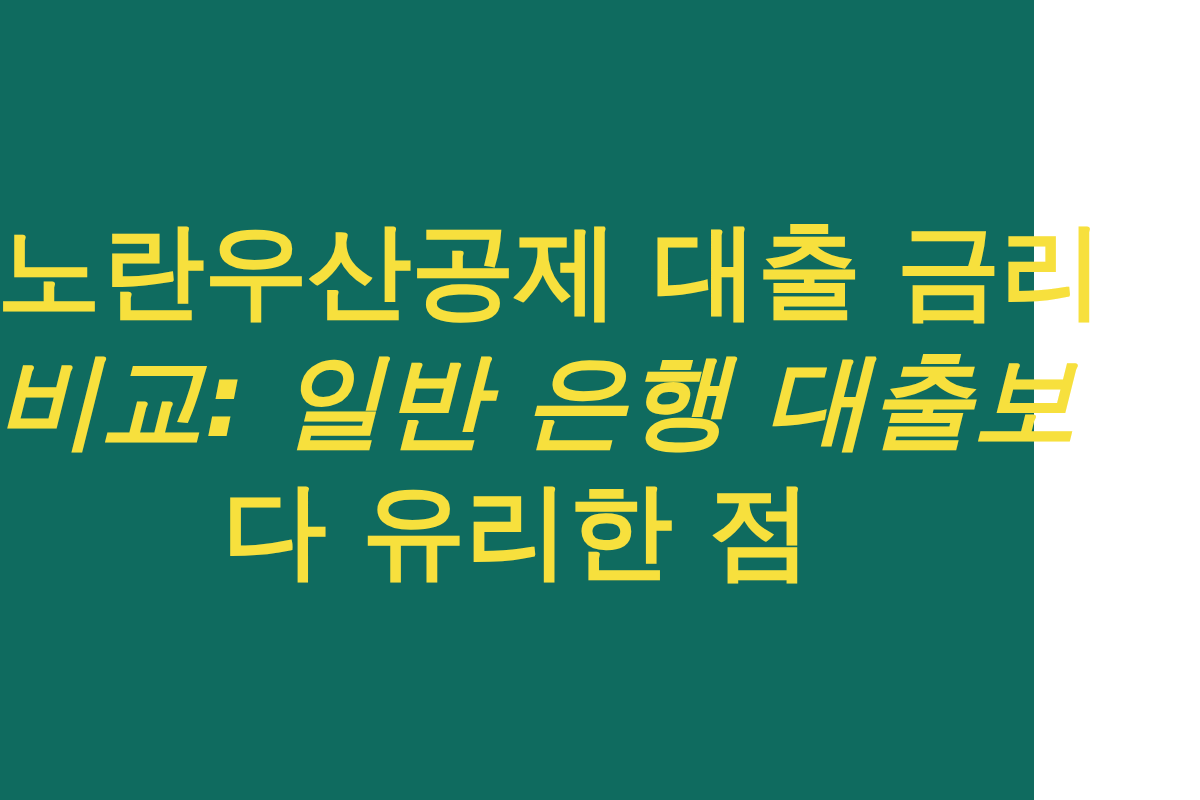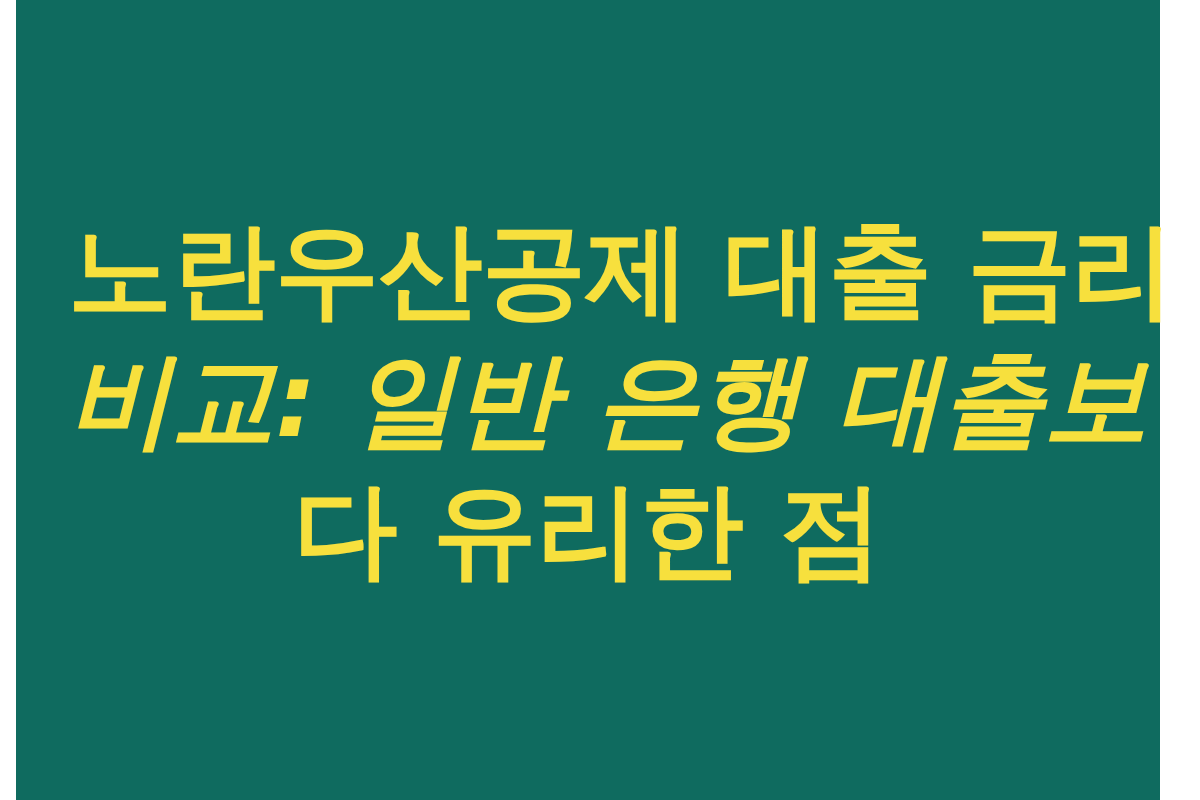--- a/index.html
+++ b/index.html
@@ -10,28 +10,27 @@
 
   body {
     width: 1200px;
     height: 800px;
     overflow: hidden;
     font-family: "DejaVu Sans", "Liberation Sans", sans-serif;
   }
 
   #card {
     position: relative;
-    width: 1144px;
+    width: 1034px;
     height: 800px;
     box-sizing: border-box;
     display: flex;
     align-items: center;
     justify-content: center;
     background-color: #0f6b5f;
-    margin-left: 16px;
   }
 
   #title-block {
     width: 1060px;
     text-align: center;
     padding: 0 10px;
     box-sizing: border-box;
   }
 
   .title-line {

